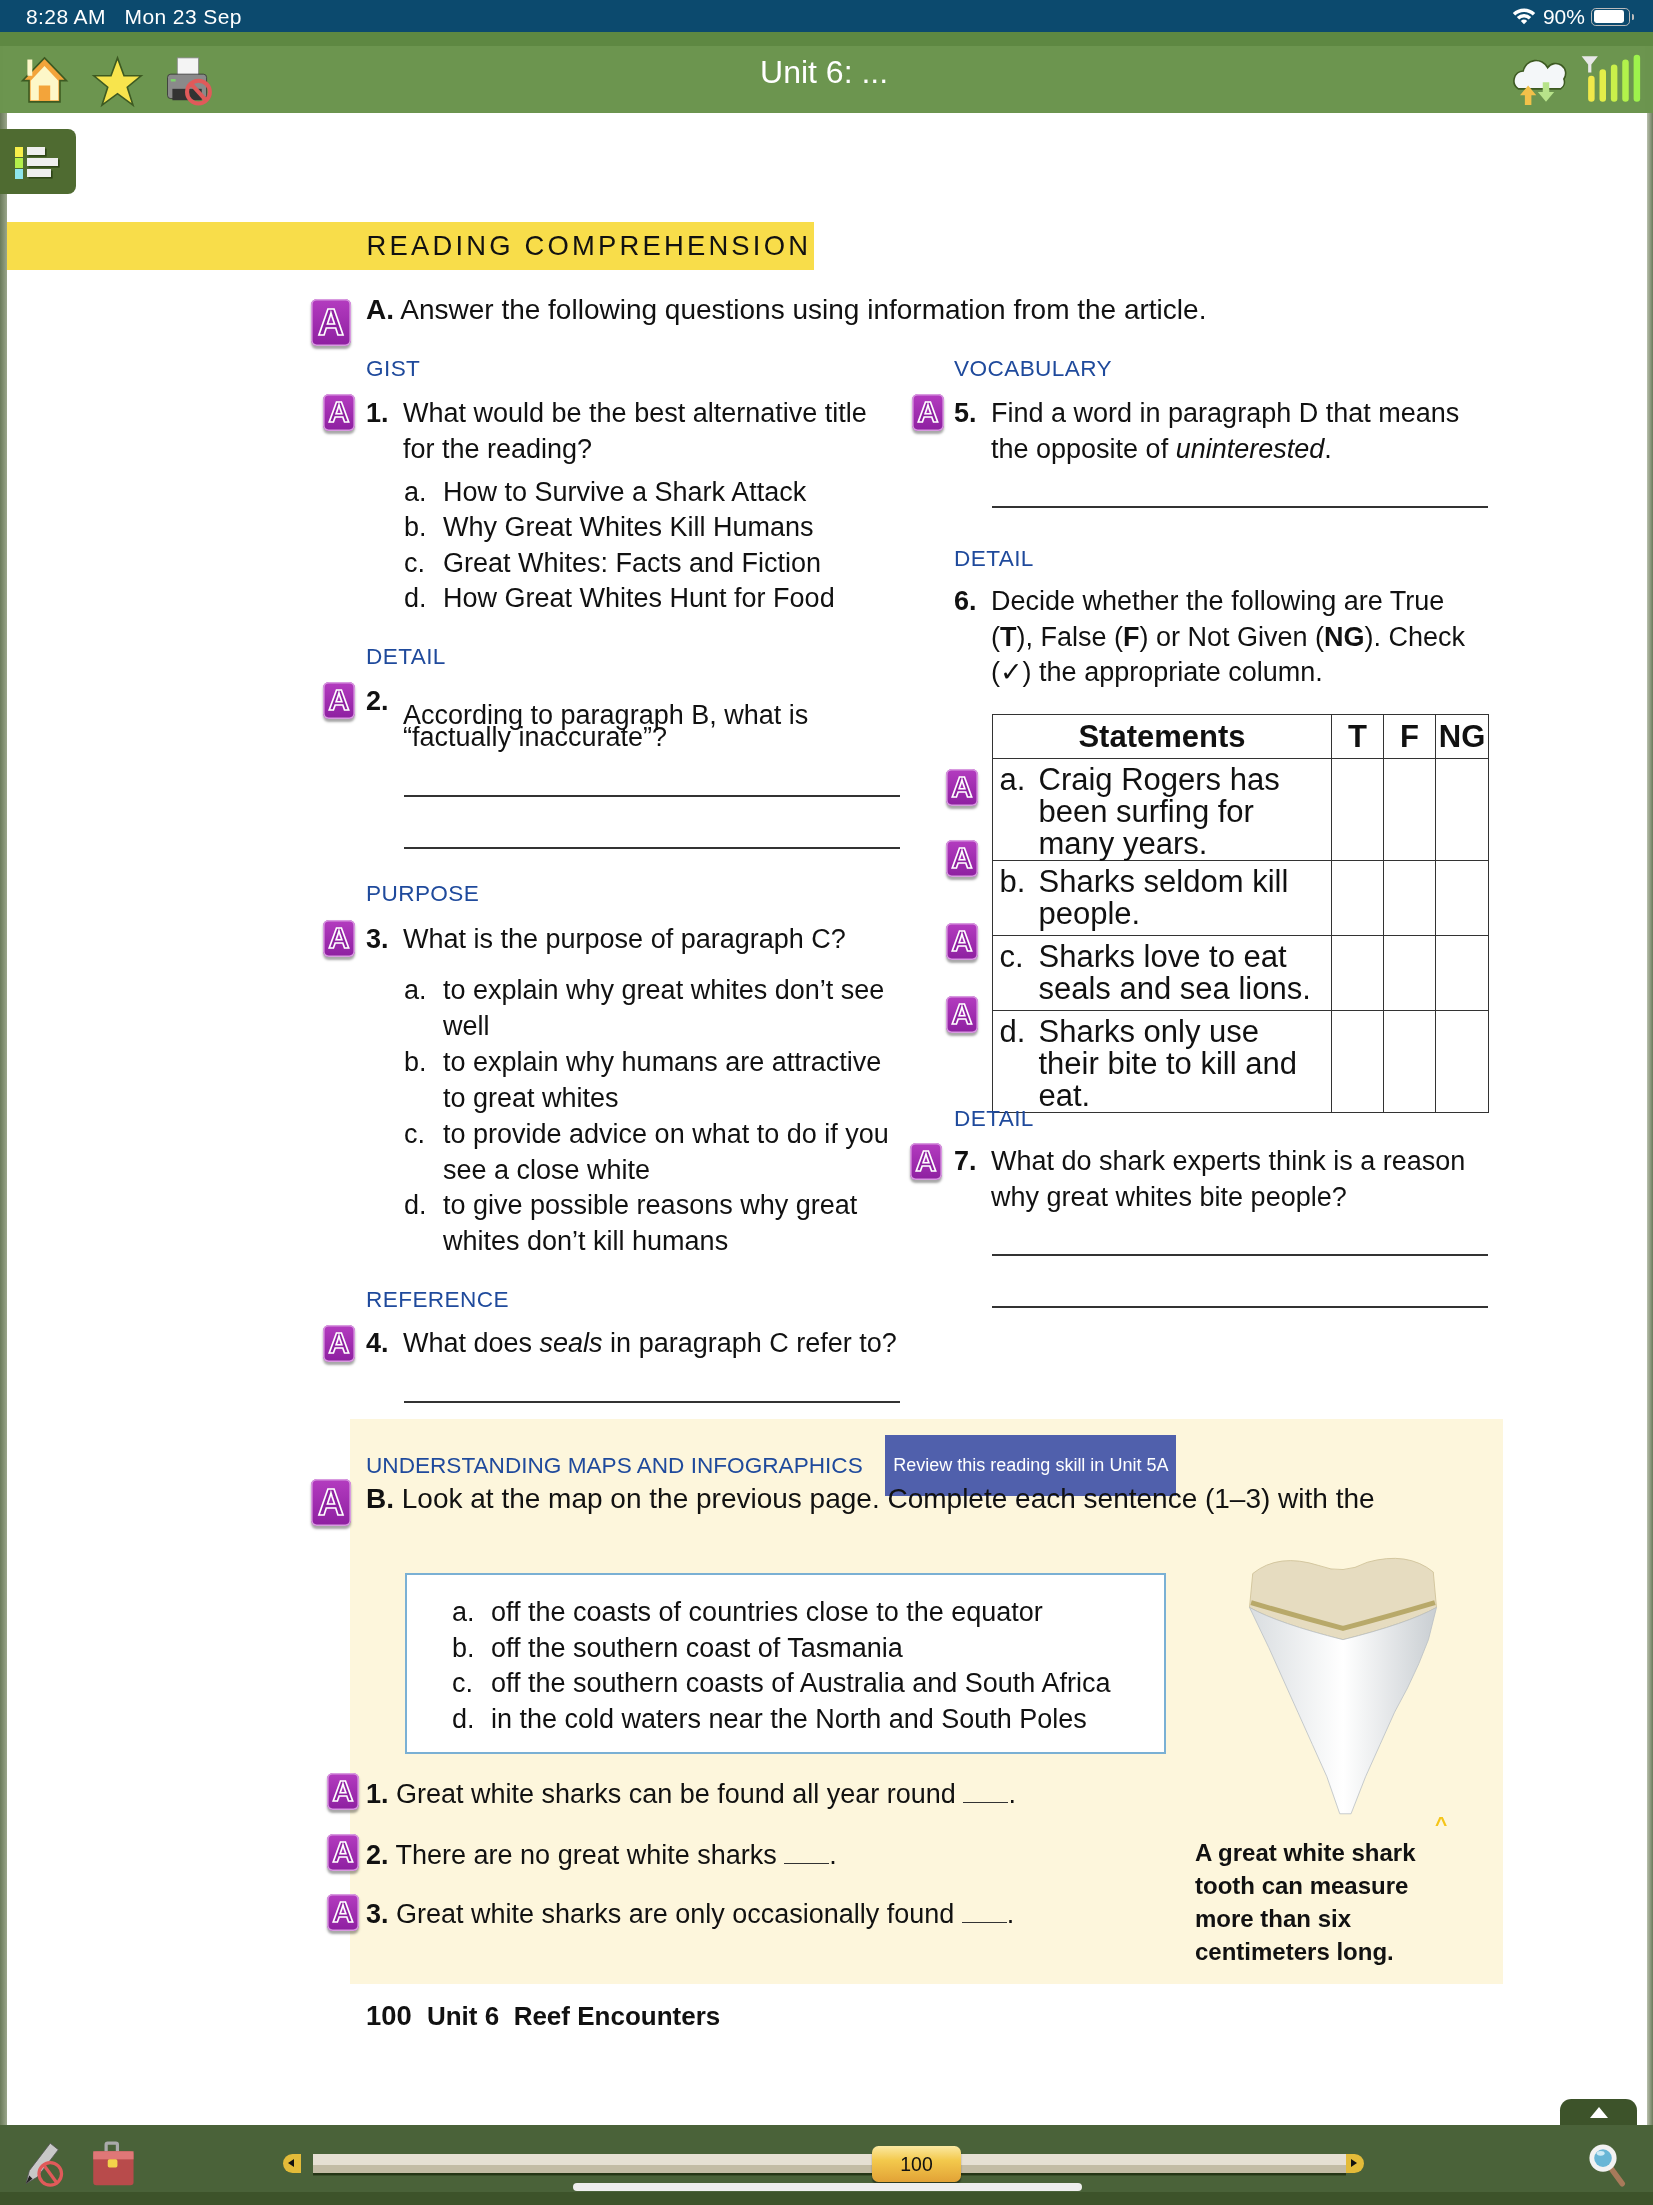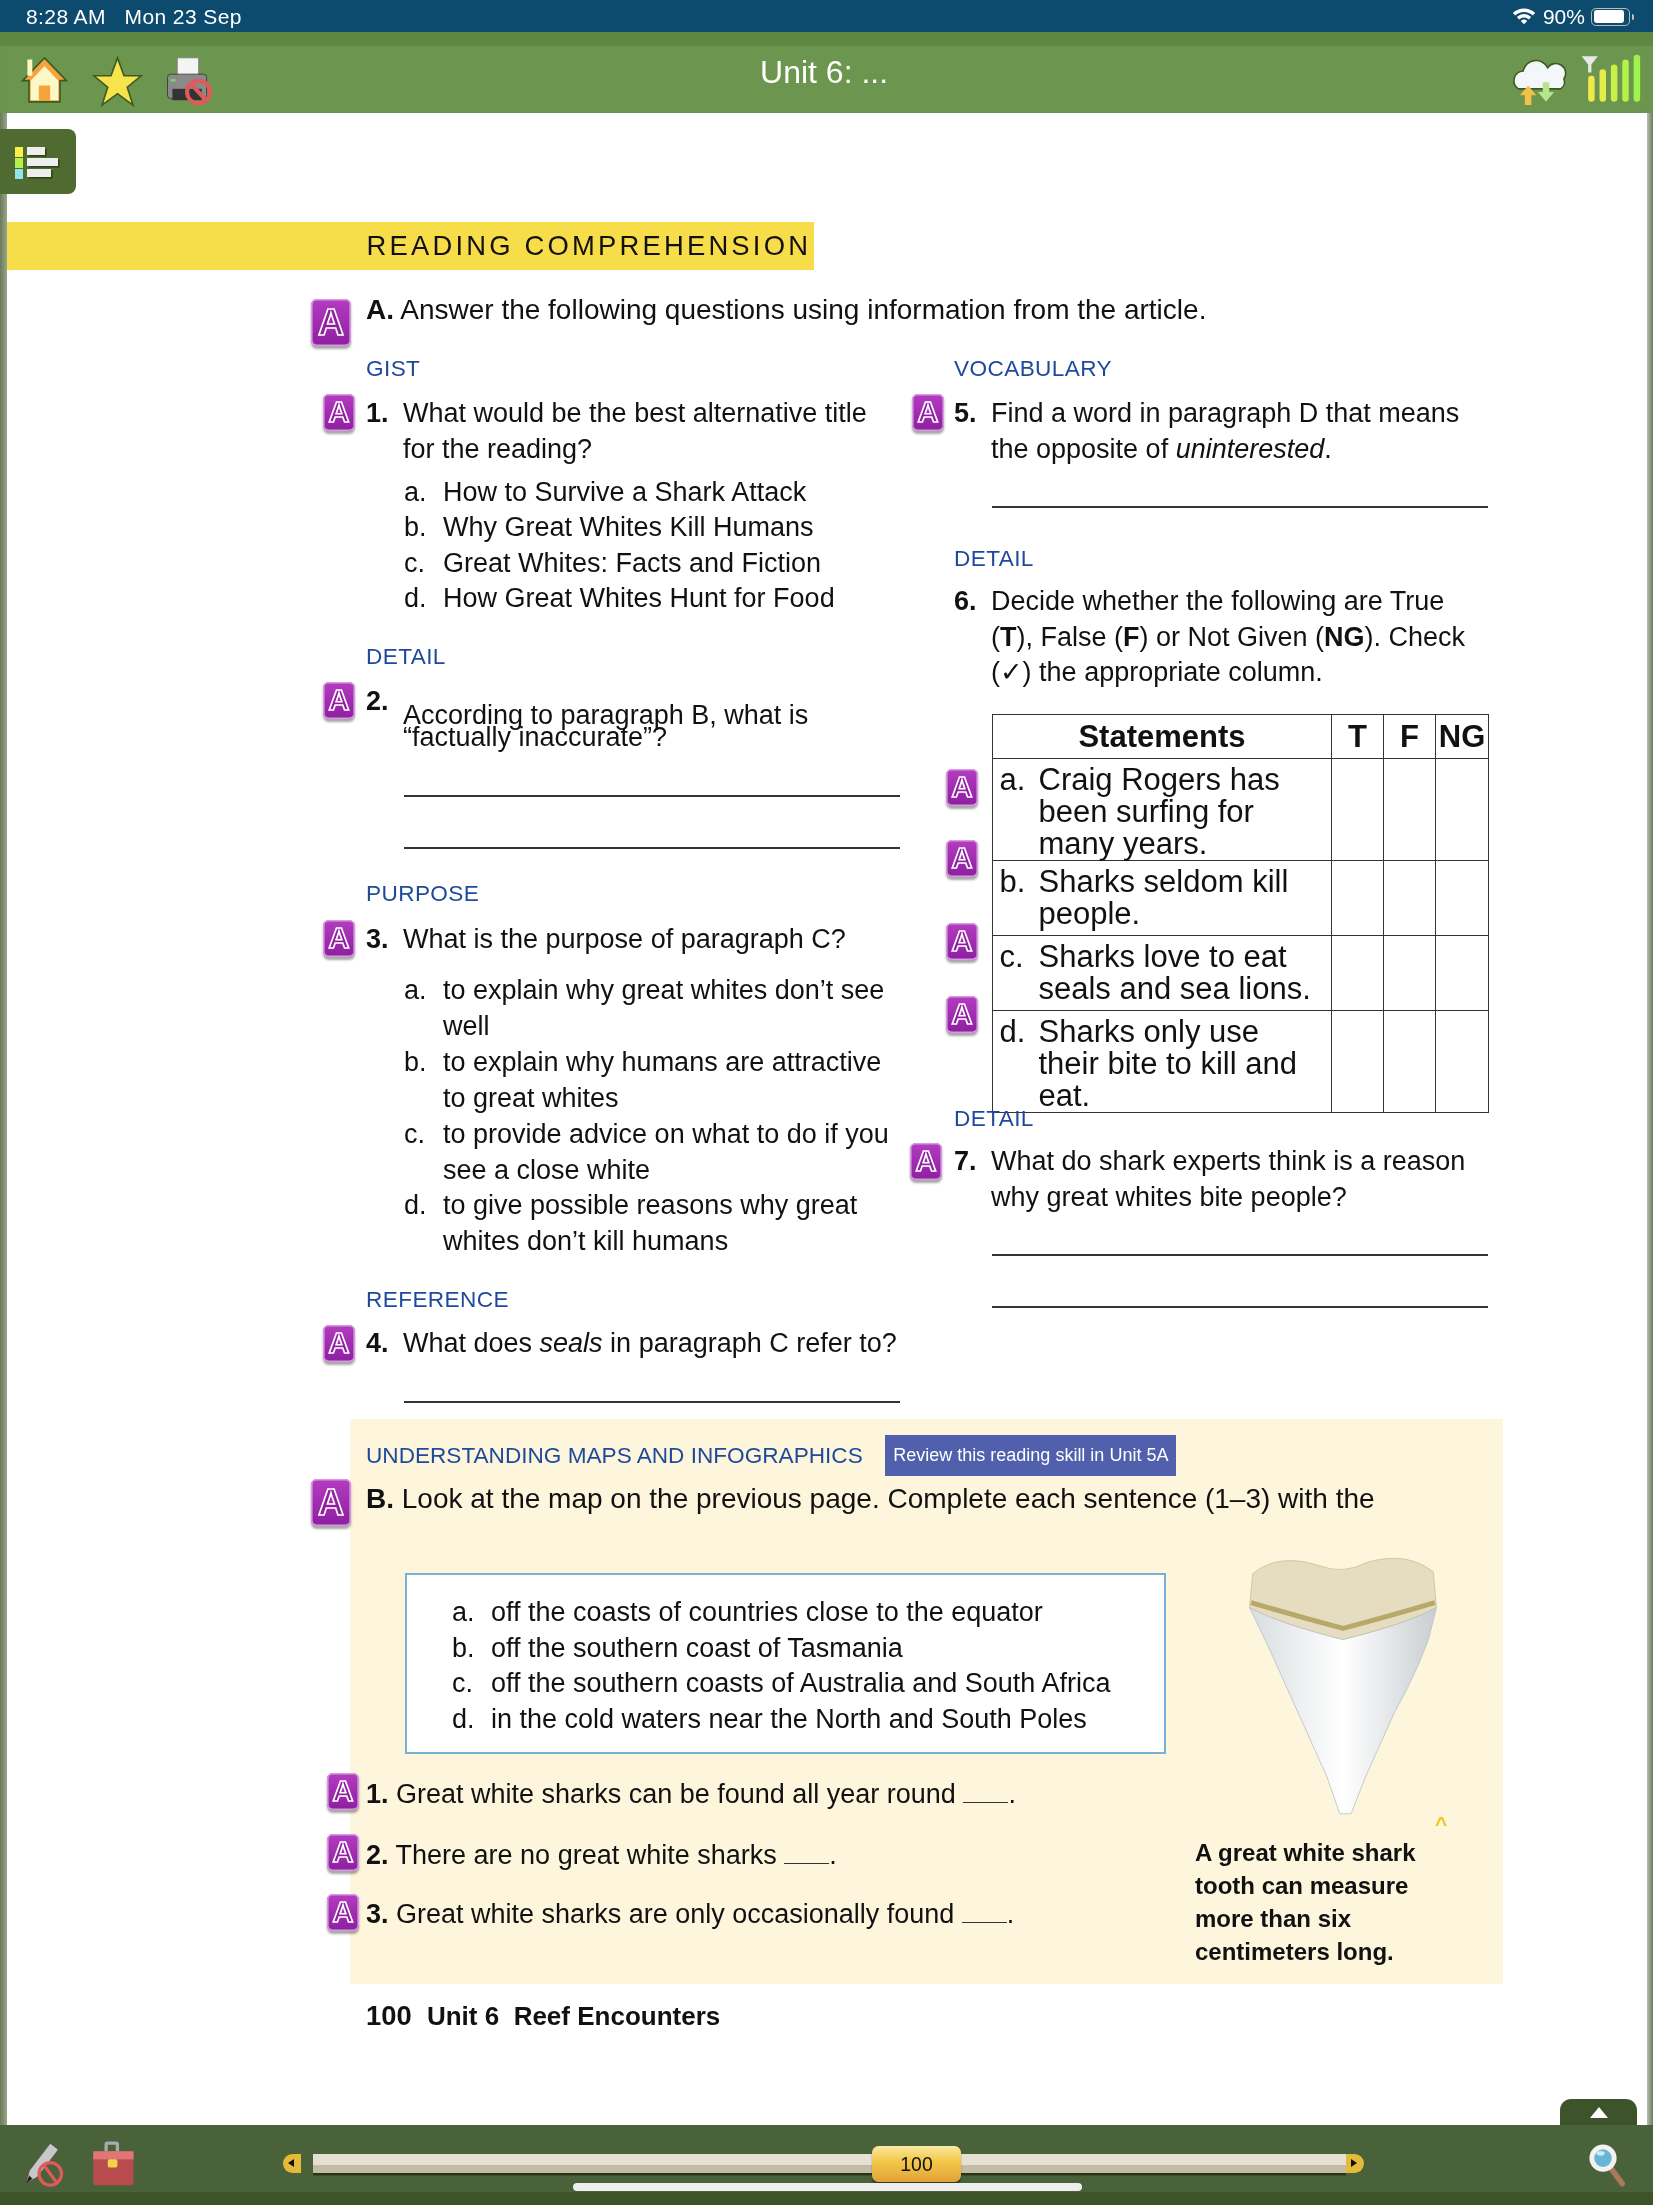--- a/index.html
+++ b/index.html
@@ -57,21 +57,21 @@
   table.tf { position: absolute; left: 992px; top: 714px; border-collapse: collapse; width: 497px; font-size: 31px; color: #111; }
   table.tf th, table.tf td { border: 1.6px solid #333; }
   table.tf th { height: 44px; font-weight: bold; text-align: center; }
   table.tf td { height: 75px; vertical-align: top; }
   .stmt-cell { position: relative; padding: 4.8px 4.8px 0 6.5px; line-height: 32px; }
   .stmt-letter { position: absolute; left: 6.5px; top: 4.8px; }
   .stmt-text { display: block; margin-left: 39px; }
 
   
   .ybox { left: 350px; top: 1419px; width: 1153px; height: 565px; background: #fdf6dc; }
-  .review-badge { background: #5060ac; color: #fff; font-size: 18px; padding: 10px 8px; }
+  .review-badge { background: #5060ac; color: #fff; font-size: 18px; padding: 20px 8px; }
   .endings-box { position: absolute; left: 405px; top: 1573px; width: 761px; height: 181px; background: #fff; border: 2.4px solid #7ab0d4; }
   .ending { position: absolute; left: 45px; font-size: 27px; line-height: 36px; color: #111; }
   .ending .ol { position: absolute; left: 0; }
   .ending .ot { position: absolute; left: 39px; white-space: nowrap; }
 
   .sent { position: absolute; font-size: 27px; color: #111; white-space: nowrap; }
   .blank { display: inline-block; width: 45px; border-bottom: 1.6px solid #333; height: 0.8px; vertical-align: baseline; }
   .caption { position: absolute; left: 1195px; top: 1836px; font-size: 24px; line-height: 33px; font-weight: bold; color: #111; }
 
   .footer-page { position: absolute; left: 366px; top: 2000px; font-size: 26px; font-weight: bold; color: #111; }

